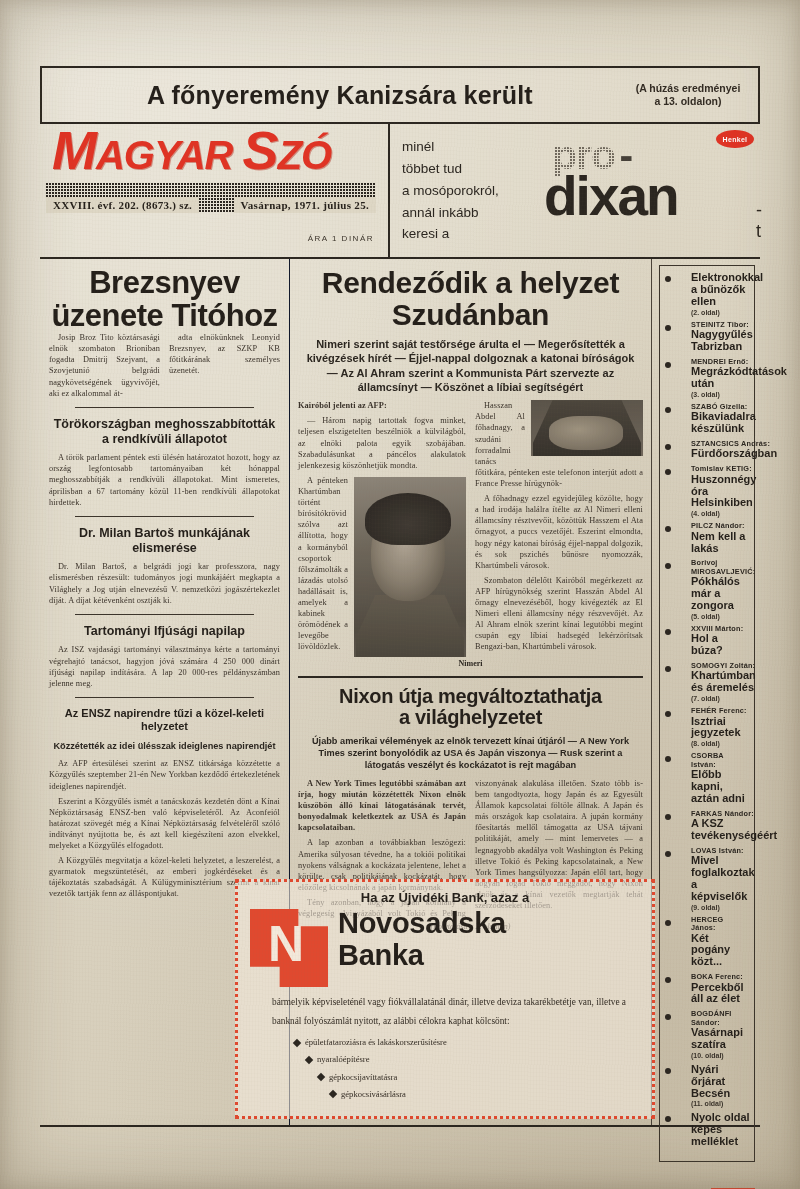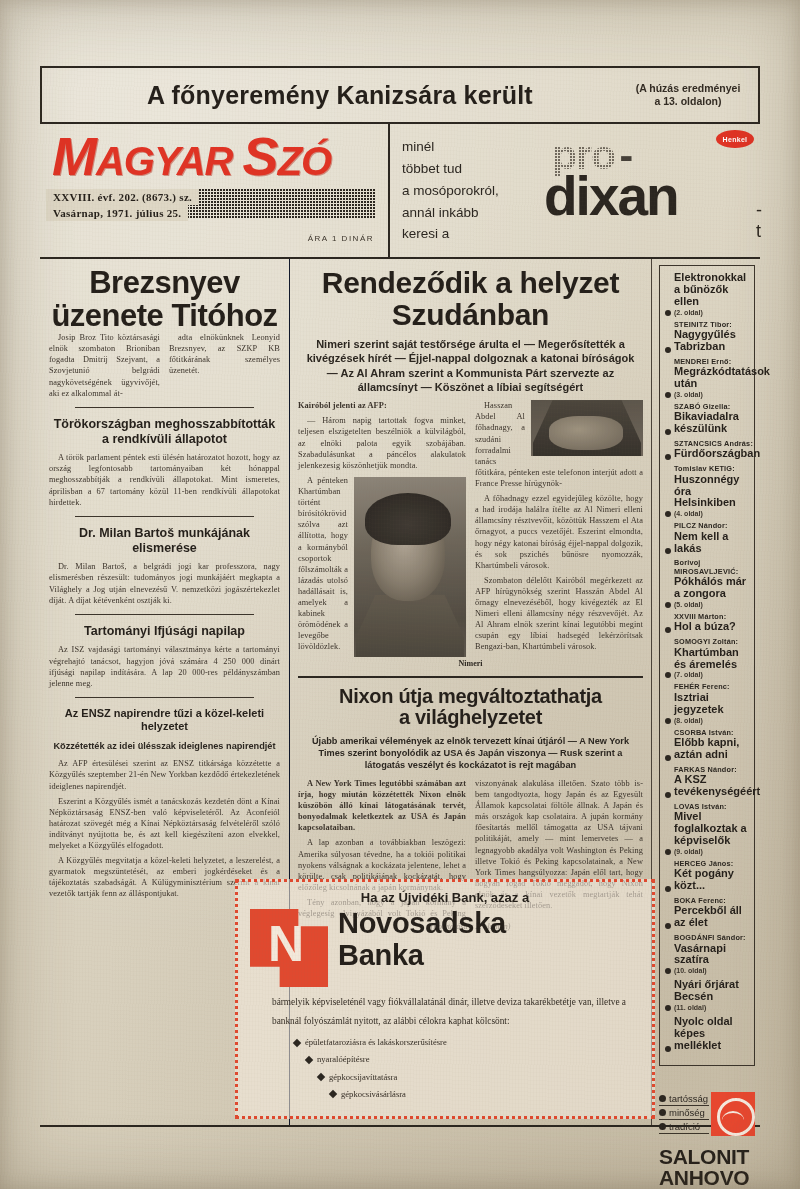--- a/index.html
+++ b/index.html
@@ -30,28 +30,28 @@
   
   .topbar{position:relative;height:58px;border:2px solid #2b2620;box-sizing:border-box;
     display:flex;align-items:center;padding:0 10px;background:rgba(255,255,255,.05);}
   .topbar h1{margin:0;flex:1;text-align:center;font-family:"Liberation Sans",sans-serif;
     font-weight:700;font-size:25px;letter-spacing:.2px;color:#241f1a;}
   .topnote{font-family:"Liberation Sans",sans-serif;font-size:10.5px;font-weight:700;
     line-height:1.28;color:#322b23;text-align:center;width:120px;}
 
   
   .masthead{position:relative;height:133px;border-bottom:2px solid #2b2620;display:flex;}
-  .mast-left{width:348px;position:relative;padding-top:6px;}
+  .mast-left{width:348px;position:relative;}
   .logo{font-family:"Liberation Sans",sans-serif;font-weight:700;font-style:italic;
     font-size:54px;line-height:.98;color:#e03324;letter-spacing:-1px;
     text-shadow:1px 1px 0 rgba(180,40,25,.45);padding-left:12px;}
   .logo .sm{font-size:40px;}
   .issuebar{margin:6px 0 0 6px;width:330px;height:30px;position:relative;
     background-image:radial-gradient(circle at 1px 1px, #2b2620 0.9px, rgba(0,0,0,0) 1.1px);
-    background-size:3px 3px;display:flex;align-items:flex-start;justify-content:space-between;flex-direction:column;}
+    background-size:3px 3px;display:flex;align-items:flex-end;justify-content:space-between;}
   .issuebar span{background:#ded7c5;padding:2px 7px;font-size:11px;color:#241f1a;
     font-family:"Liberation Serif",serif;font-weight:700;letter-spacing:.3px;}
   .price{position:absolute;right:14px;top:110px;font-size:8px;letter-spacing:1.5px;
     font-family:"Liberation Sans",sans-serif;color:#3a332a;}
   .mast-right{flex:1;border-left:2px solid #2b2620;display:flex;position:relative;}
   .slogan{width:140px;padding:12px 0 0 12px;font-family:"Liberation Sans",sans-serif;
     font-size:13.5px;line-height:1.62;color:#2b2620;}
   .brand{flex:1;position:relative;}
   .brand .pro{position:absolute;left:10px;top:8px;font-family:"Liberation Sans",sans-serif;
     font-weight:700;font-size:41px;letter-spacing:-1px;color:#6e665a;
@@ -105,21 +105,21 @@
   .photo .torso{position:absolute;left:2px;top:118px;width:108px;height:118px;
     background:linear-gradient(180deg,#5f5749 0%,#3f3930 70%,#302b24 100%);
     clip-path:polygon(18% 0,82% 0,100% 36%,100% 100%,0 100%,0 36%);}
   .photo .hand{position:absolute;left:18px;top:196px;width:74px;height:34px;border-radius:40%;
     background:radial-gradient(ellipse at 40% 40%,#a0947f,#6a6052);}
   .cap{font-family:"Liberation Serif",serif;font-size:8px;font-weight:700;text-align:center;
     color:#2b2620;clear:both;margin:2px 0 5px;}
 
   
   .idxbox{border:1.5px solid #3b342b;padding:6px 4px 8px 5px;}
-  .idx{display:flex;gap:3px;margin-bottom:5px;align-items:flex-end;}
+  .idx{display:flex;gap:20px;margin-bottom:5px;}
   .bullet{width:6px;height:6px;border-radius:50%;background:#2b2620;flex:0 0 6px;margin-top:4px;}
   .idx-txt{flex:1;}
   .by{font-family:"Liberation Sans",sans-serif;font-size:7.3px;font-weight:700;
     letter-spacing:.2px;color:#2b2620;line-height:1.15;}
   .ttl{font-family:"Liberation Sans",sans-serif;font-size:11px;font-weight:700;
     line-height:1.08;color:#241f1a;}
   .pg{font-family:"Liberation Sans",sans-serif;font-size:7px;font-weight:700;color:#3a332a;margin-top:1px;}
 
   
   .salonit{margin-top:26px;}

